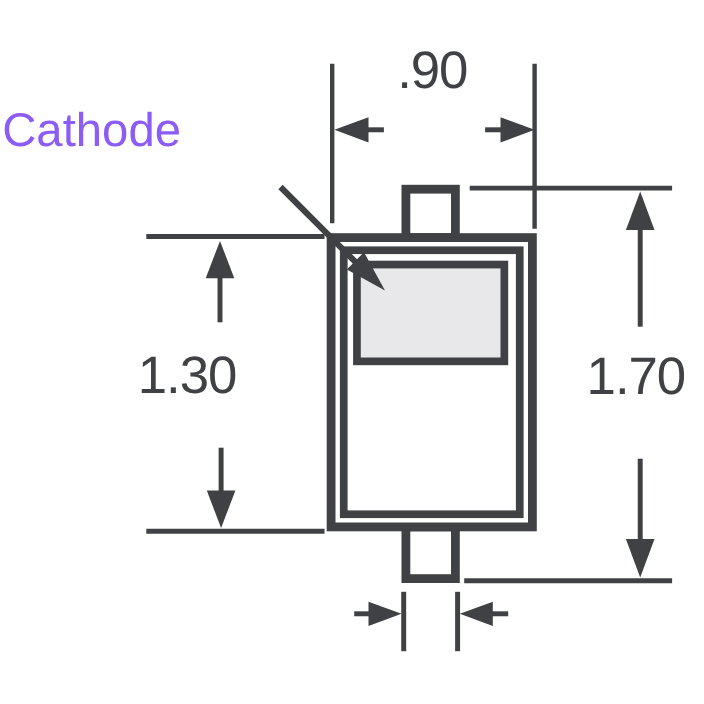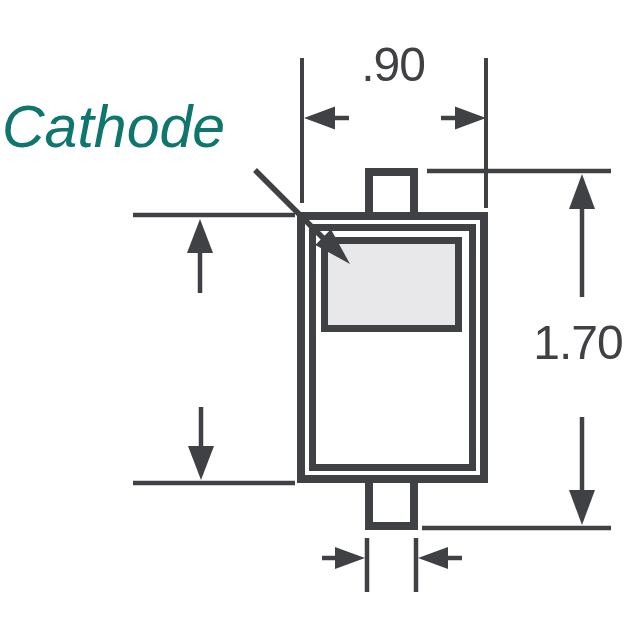--- a/index.html
+++ b/index.html
@@ -26,25 +26,24 @@
     font-size: 48px;
     line-height: 1;
     white-space: nowrap;
     letter-spacing: -1px;
   }
   .centered {
     transform: translateX(-50%);
   }
   .cathode-label {
     position: absolute;
-    color: #0f766e;
-    font-size: 59px;
+    color: #8b5cf6;
+    font-size: 43px;
     line-height: 1;
     white-space: nowrap;
-    font-style: italic;
   }
 </style>
 </head>
 <body>
 
 <div class="canvas">
 
   <svg width="640" height="640" viewBox="0 0 640 640">
 
     <g stroke="#3f4144" fill="none">
@@ -99,17 +98,18 @@
     <g stroke="#3f4144" fill="#3f4144">
       <line x1="255" y1="170" x2="328" y2="243" stroke-width="5.5"></line>
       <polygon points="350,264 330.9,229.3 315.3,244.9" stroke="none"></polygon>
     </g>
   </svg>
 
   <div class="cathode-label" style="left:2px; top:98px;">Cathode</div>
 
   <div class="dim-label centered" style="left:393px; top:41px;">.90</div>
 
+  <div class="dim-label centered" style="left:170px; top:318px;">1.30</div>
 
   <div class="dim-label centered" style="left:578px; top:319px;">1.70</div>
 
 
 </div>
 
 </body></html>

